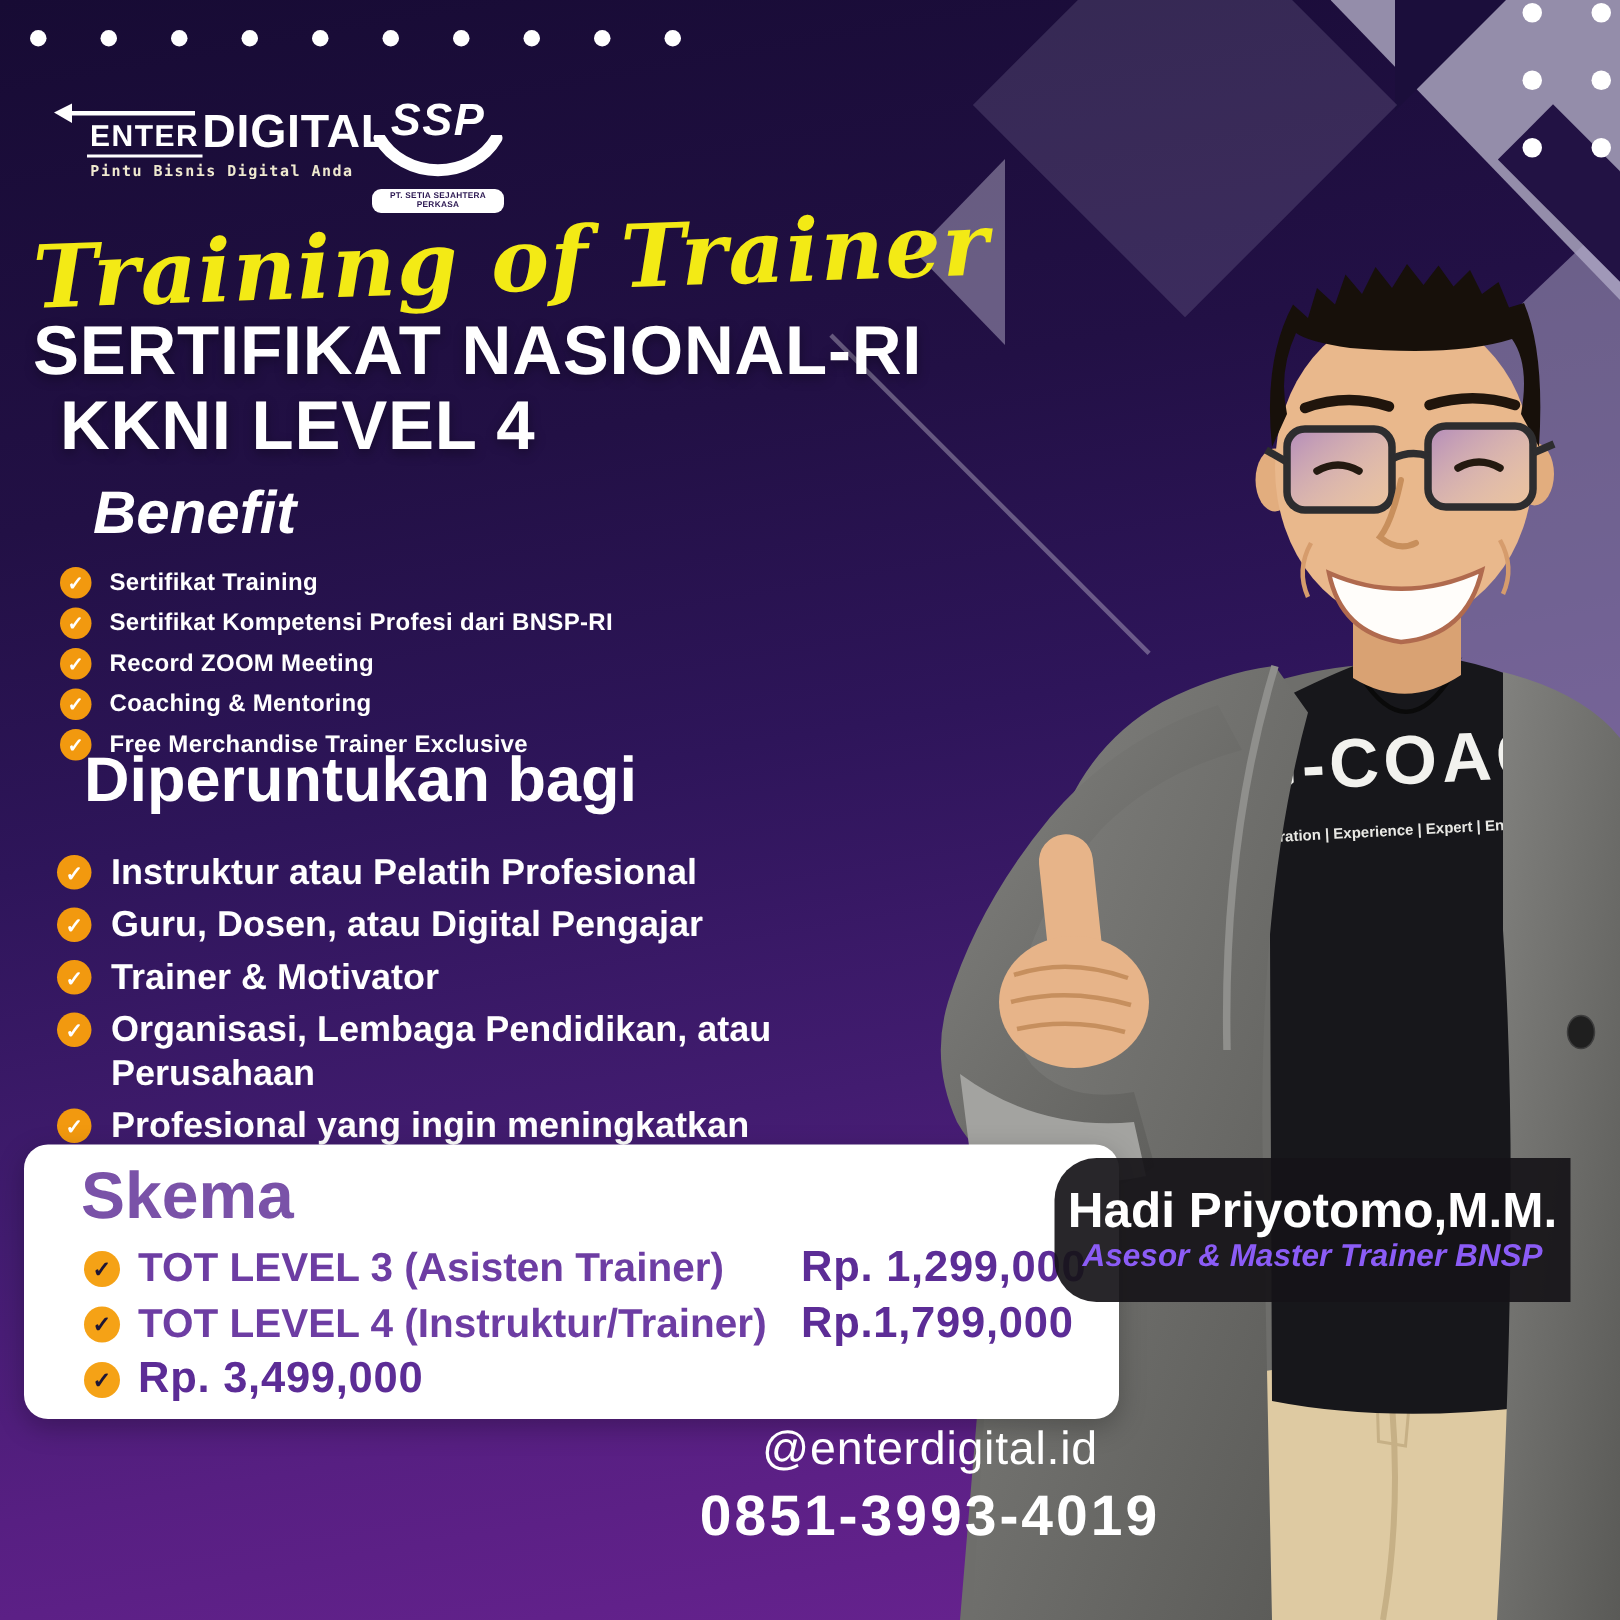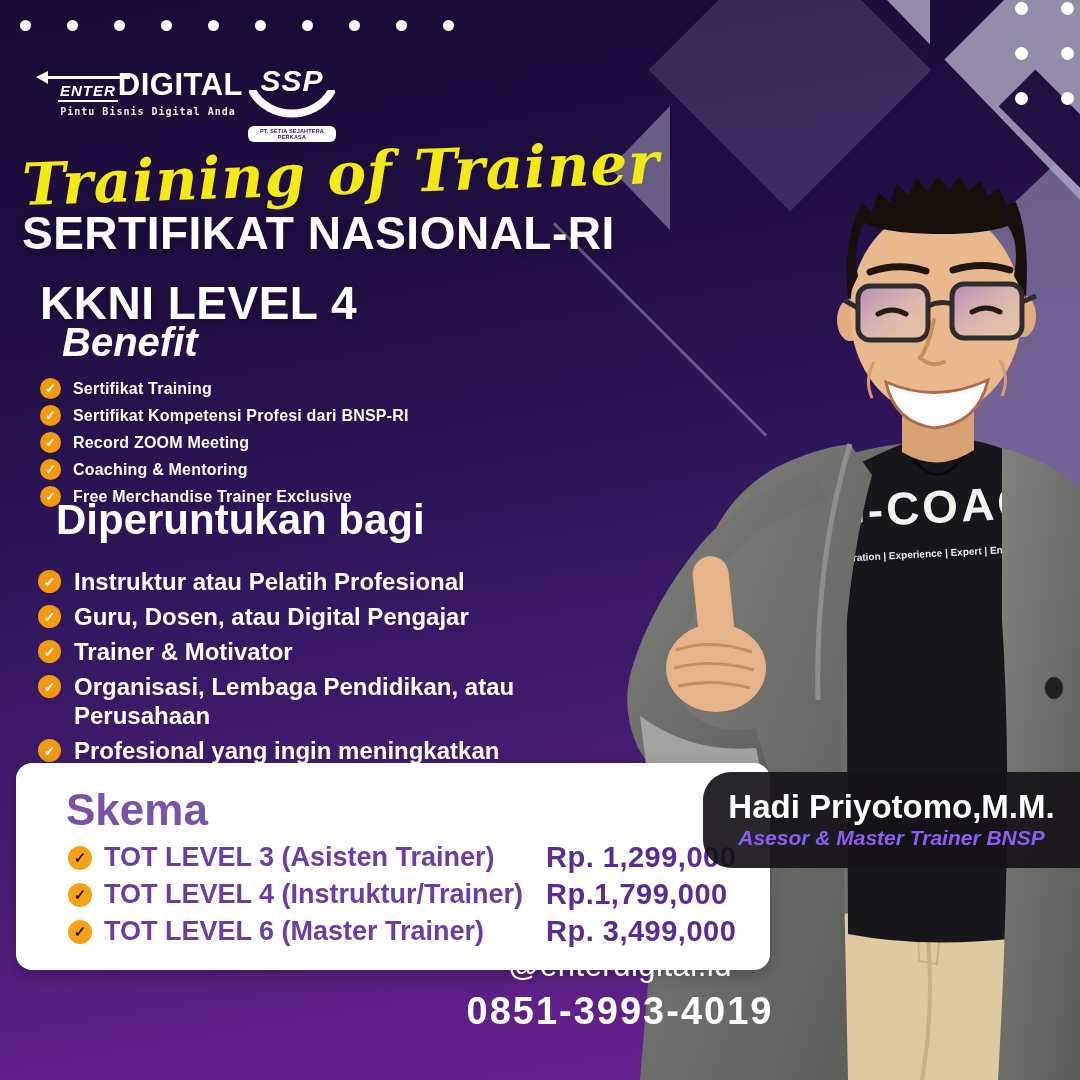--- a/index.html
+++ b/index.html
@@ -27,58 +27,58 @@
   .dots-row .dot{width:11px;height:11px;border-radius:50%;background:#fff;}
   .dots-grid{left:1015px;top:2px;display:grid;grid-template-columns:13px 13px;grid-column-gap:33px;grid-row-gap:32px;}
   .dots-grid .dot{width:13px;height:13px;border-radius:50%;background:#fff;}
   
   .logo{left:58px;top:70px;width:190px;z-index:4;color:#fff;}
   .logo-row{display:flex;align-items:flex-end;}
   .enter-wrap{position:relative;padding-top:10px;}
   .enter-arrow-line{position:absolute;left:-14px;top:4px;width:86px;height:3px;background:#fff;}
   .enter-arrow-head{position:absolute;left:-22px;top:-1px;width:0;height:0;
     border-right:12px solid #fff;border-top:6px solid transparent;border-bottom:7px solid transparent;}
-  .enter-text{font-size:15px;font-weight:800;letter-spacing:1px;border-bottom:2px solid #fff;padding:0 2px 1px 2px;font-style:italic;}
+  .enter-text{font-size:20px;font-weight:800;letter-spacing:1px;border-bottom:2px solid #fff;padding:0 2px 1px 2px;}
   .digital-text{font-size:31px;font-weight:800;letter-spacing:.5px;line-height:30px;}
   .logo-tagline{margin-top:6px;font-family:"DejaVu Sans Mono",monospace;font-weight:700;
     font-size:10px;letter-spacing:1px;color:#efe9cf;text-align:center;width:180px;}
   .ssp{left:246px;top:66px;width:92px;z-index:4;text-align:center;color:#fff;}
   .ssp-text{font-size:30px;font-weight:800;letter-spacing:1px;font-style:italic;line-height:30px;}
   .ssp-arc{display:block;margin:-6px auto 0 auto;}
   .ssp-pill{margin:2px auto 0 auto;background:#fff;border-radius:6px;width:88px;
     font-size:5.5px;font-weight:700;color:#2a1650;padding:2px 0;letter-spacing:.2px;}
   
   .script-title{left:22px;top:140px;z-index:4;font-family:"DejaVu Serif",serif;font-style:italic;font-weight:700;
     font-size:58px;color:#f3ea15;transform:rotate(-2deg);letter-spacing:1px;}
   .main-title{left:22px;top:208px;z-index:4;color:#fff;font-weight:800;font-size:46px;line-height:50px;
     letter-spacing:.5px;text-shadow:0 3px 8px rgba(0,0,0,.35);}
-  .main-title .line2{padding-left:18px;margin-top:20px;}
+  .main-title .line2{padding-left:18px;}
   
   .check{flex:0 0 auto;display:inline-flex;align-items:center;justify-content:center;
     border-radius:50%;background:#f2990f;color:#fff;font-weight:800;}
   .benefit{left:36px;top:320px;z-index:4;width:560px;color:#fff;}
   .benefit h2{margin:0 0 10px 26px;font-size:40px;font-weight:800;font-style:italic;}
   .benefit .row{display:flex;align-items:center;gap:12px;padding:3px 0 3px 4px;}
   .benefit .check{width:21px;height:21px;font-size:13px;}
   .benefit .txt{font-size:16px;font-weight:600;letter-spacing:.2px;}
   .audience{left:36px;top:496px;z-index:4;width:600px;color:#fff;}
   .audience h2{margin:0 0 20px 20px;font-size:42px;font-weight:800;}
   .audience .row{display:flex;align-items:flex-start;gap:13px;padding:3px 0 3px 2px;}
   .audience .check{width:23px;height:23px;font-size:14px;margin-top:3px;}
   .audience .txt{font-size:24px;font-weight:600;max-width:545px;line-height:29px;}
   
   .skema-card{left:16px;top:763px;width:730px;height:183px;background:#fff;border-radius:16px;z-index:5;
-    padding:12px;box-shadow:0 6px 18px rgba(0,0,0,.25);}
+    padding:0;box-shadow:0 6px 18px rgba(0,0,0,.25);}
   .skema-card h2{margin:10px 0 6px 38px;font-size:44px;font-weight:800;color:#7a52a8;}
   .skema-row{display:flex;align-items:center;gap:12px;margin:0 0 4px 40px;}
   .skema-row .check{width:24px;height:24px;font-size:15px;background:#f5a216;color:#1d1535;}
   .skema-label{flex:0 0 430px;font-size:27px;font-weight:700;color:#6d3da3;}
   .skema-price{font-size:29px;font-weight:800;color:#5c2c96;letter-spacing:.5px;}
   
-  .badge{left:703px;top:772px;width:377px;height:96px;background:rgba(22,20,24,.92);
+  .badge{left:703px;top:772px;width:344px;height:96px;background:rgba(22,20,24,.92);
     border-radius:28px 0 0 28px;z-index:6;display:flex;flex-direction:column;align-items:center;justify-content:center;}
   .badge-name{color:#fff;font-size:33px;font-weight:800;line-height:36px;}
   .badge-title{color:#8b5cf6;font-size:21px;font-weight:700;font-style:italic;line-height:26px;}
   
   .contact{left:430px;top:948px;width:380px;z-index:5;text-align:center;color:#fff;}
   .contact .handle{font-size:31px;font-weight:400;letter-spacing:.5px;}
   .contact .phone{font-size:38px;font-weight:800;letter-spacing:2px;margin-top:6px;}
   
   .man{left:0;top:0;width:1080px;height:1080px;z-index:2;}
 </style>
@@ -272,21 +272,20 @@
         </div>
 
         <div class="skema-row">
           <span class="check">✓</span>
           <span class="skema-label">TOT LEVEL 4 (Instruktur/Trainer)</span>
           <span class="skema-price">Rp.1,799,000</span>
         </div>
 
         <div class="skema-row">
           <span class="check">✓</span>
-          <span class="skema-label">TOT LEVEL 6 (Master Trainer)</span>
           <span class="skema-price">Rp. 3,499,000</span>
         </div>
       </div>
   </div>
 
   <div class="abs badge">
     <div class="badge-name">Hadi Priyotomo,M.M.</div>
     <div class="badge-title">Asesor &amp; Master Trainer BNSP</div>
   </div>
 

